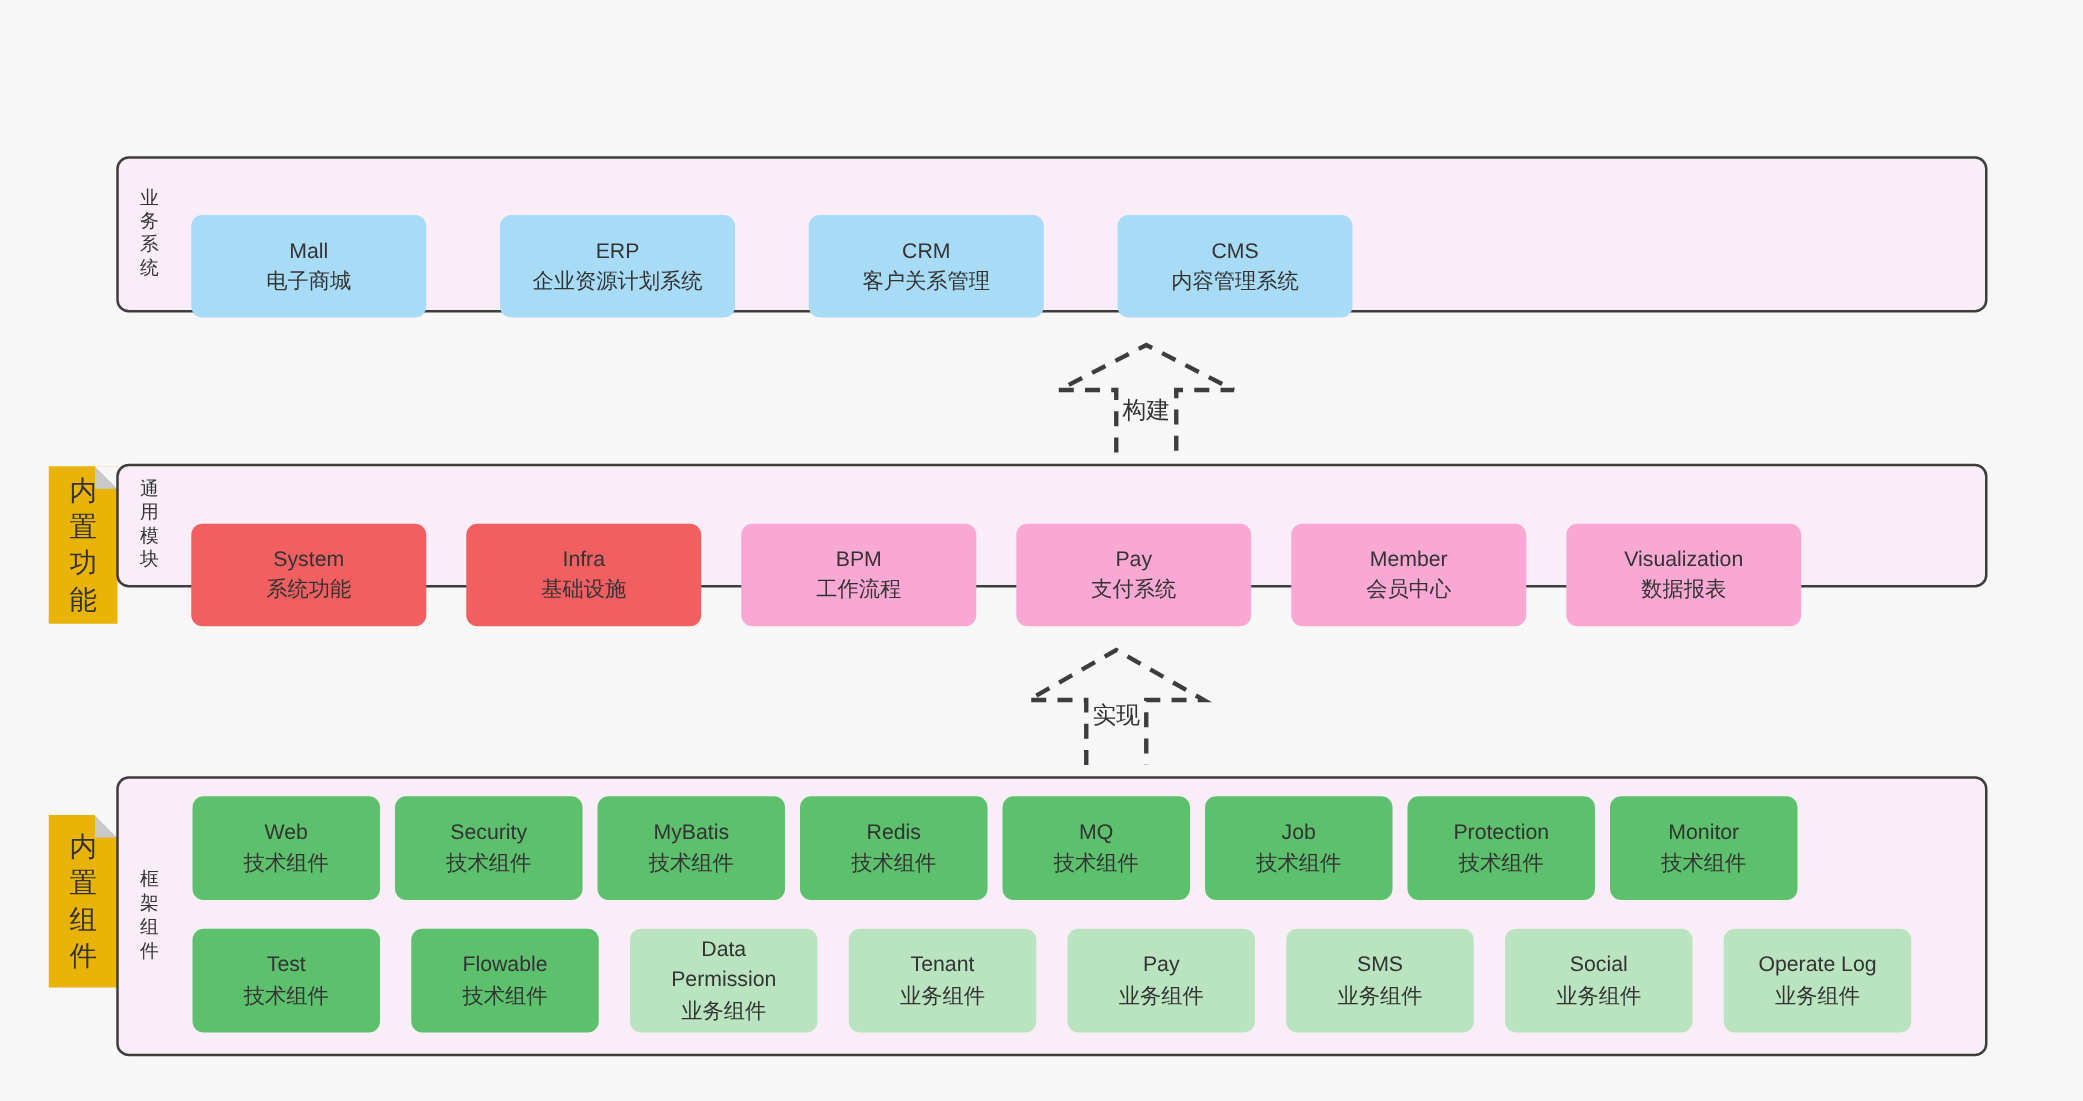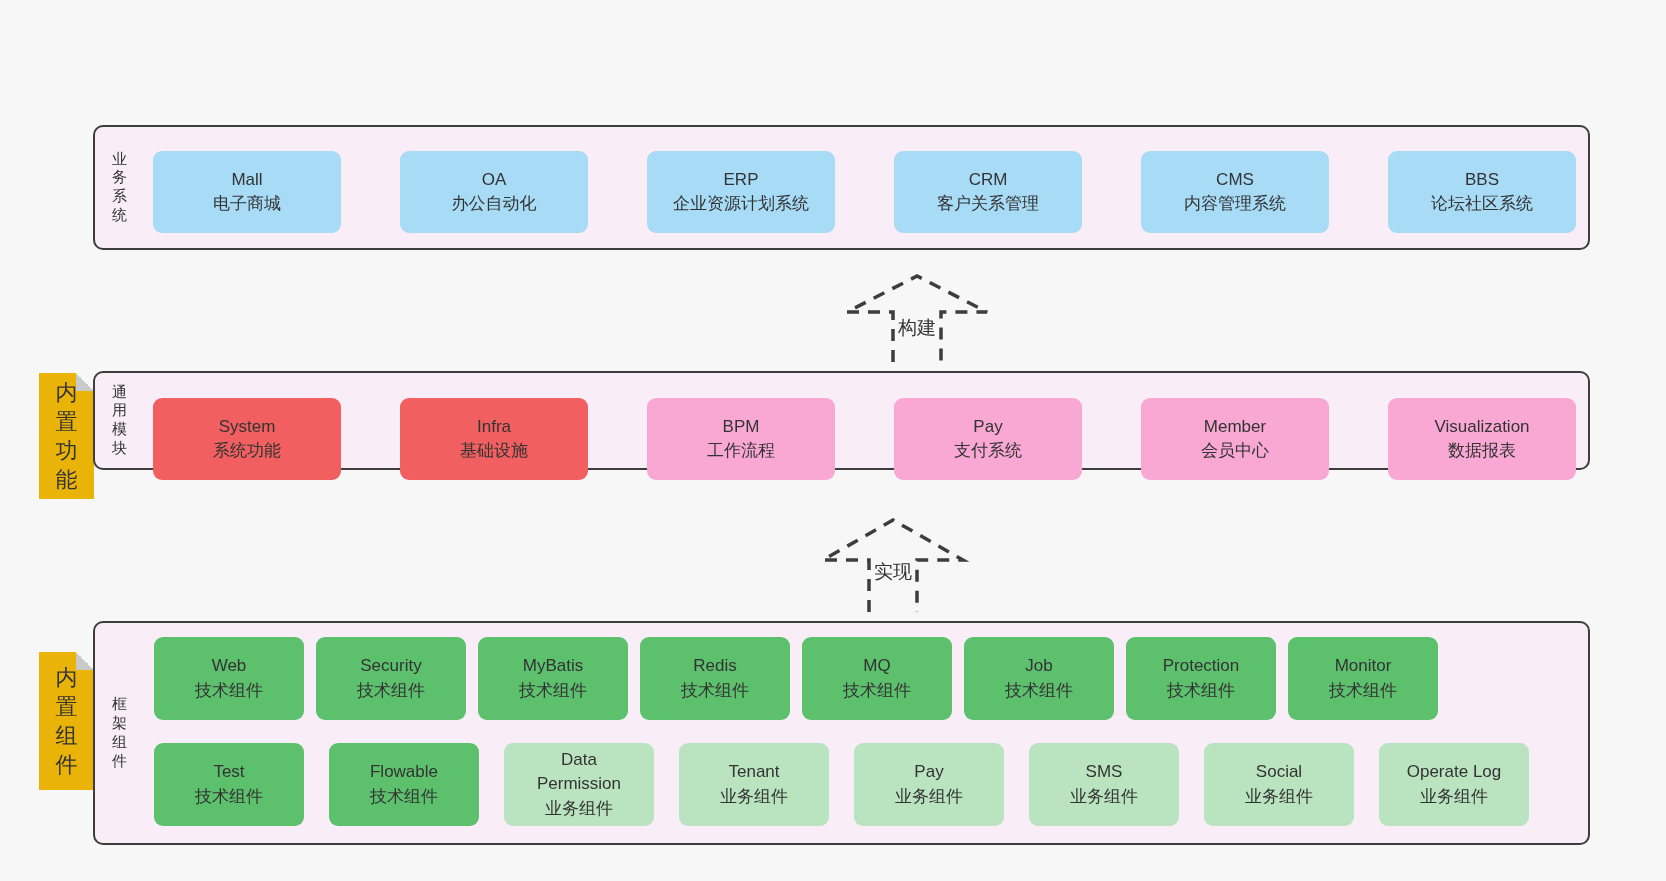--- a/index.html
+++ b/index.html
@@ -15,29 +15,29 @@
   #band-business{top:125px;height:125px;}
   #band-module{top:371px;height:99px;}
   #band-component{top:621px;height:224px;}
   .band-label{
     position:absolute;left:11px;top:50%;transform:translateY(-50%);
     width:27px;font-size:15px;line-height:1.26;word-break:break-all;
     text-align:center;white-space:normal;
   }
   .row{position:absolute;display:flex;}
   #band-business .row{left:58px;top:24px;gap:59px;}
-  #band-module .row{left:58px;top:25px;gap:59px;}
+  #band-module .row{left:58px;top:25px;gap:32px;}
   #band-component .row-1{left:59px;top:14px;gap:12px;}
   #band-component .row-2{left:59px;top:120px;gap:25px;border-radius:12px;}
   .box{
     border-radius:9px;box-sizing:border-box;
     display:flex;flex-direction:column;justify-content:center;align-items:center;
     text-align:center;font-size:17px;line-height:1.44;padding:4px 6px;
   }
-  .w188{width:188px;height:82px;}
+  .w188{width:188px;height:82px;margin-top:21px;}
   .w150{width:150px;height:83px;}
   .blue{background:#a7dbf6;}
   .red{background:#f15f60;}
   .pink{background:#f9a8d4;}
   .gdark{background:#5cc06d;}
   .glight{background:#b9e4bf;}
   .narrow .t{max-width:100px;}
   
   .note{
     position:absolute;left:39px;width:55px;background:#eab308;z-index:1;
@@ -75,38 +75,30 @@
 </div>
 
 <div class="band" id="band-business">
   <div class="band-label">业务系统</div>
   <div class="row">
     <div class="box w188 blue">
       <div class="t">Mall</div>
       <div class="s">电子商城</div>
     </div>
     <div class="box w188 blue">
-      <div class="t">OA</div>
-      <div class="s">办公自动化</div>
-    </div>
-    <div class="box w188 blue">
       <div class="t">ERP</div>
       <div class="s">企业资源计划系统</div>
     </div>
     <div class="box w188 blue">
       <div class="t">CRM</div>
       <div class="s">客户关系管理</div>
     </div>
     <div class="box w188 blue">
       <div class="t">CMS</div>
       <div class="s">内容管理系统</div>
-    </div>
-    <div class="box w188 blue">
-      <div class="t">BBS</div>
-      <div class="s">论坛社区系统</div>
     </div>
   </div>
 </div>
 
 <div class="arrow" id="arrow-build">
   <svg width="140" height="86" viewBox="0 0 140 86">
     <path d="M46 86 L46 36 L0 36 L70 0 L140 36 L94 36 L94 86" fill="none" stroke="#3d3d3d" stroke-width="3.5" stroke-dasharray="12 9"></path>
   </svg>
   <span class="arrow-label">构建</span>
 </div>

